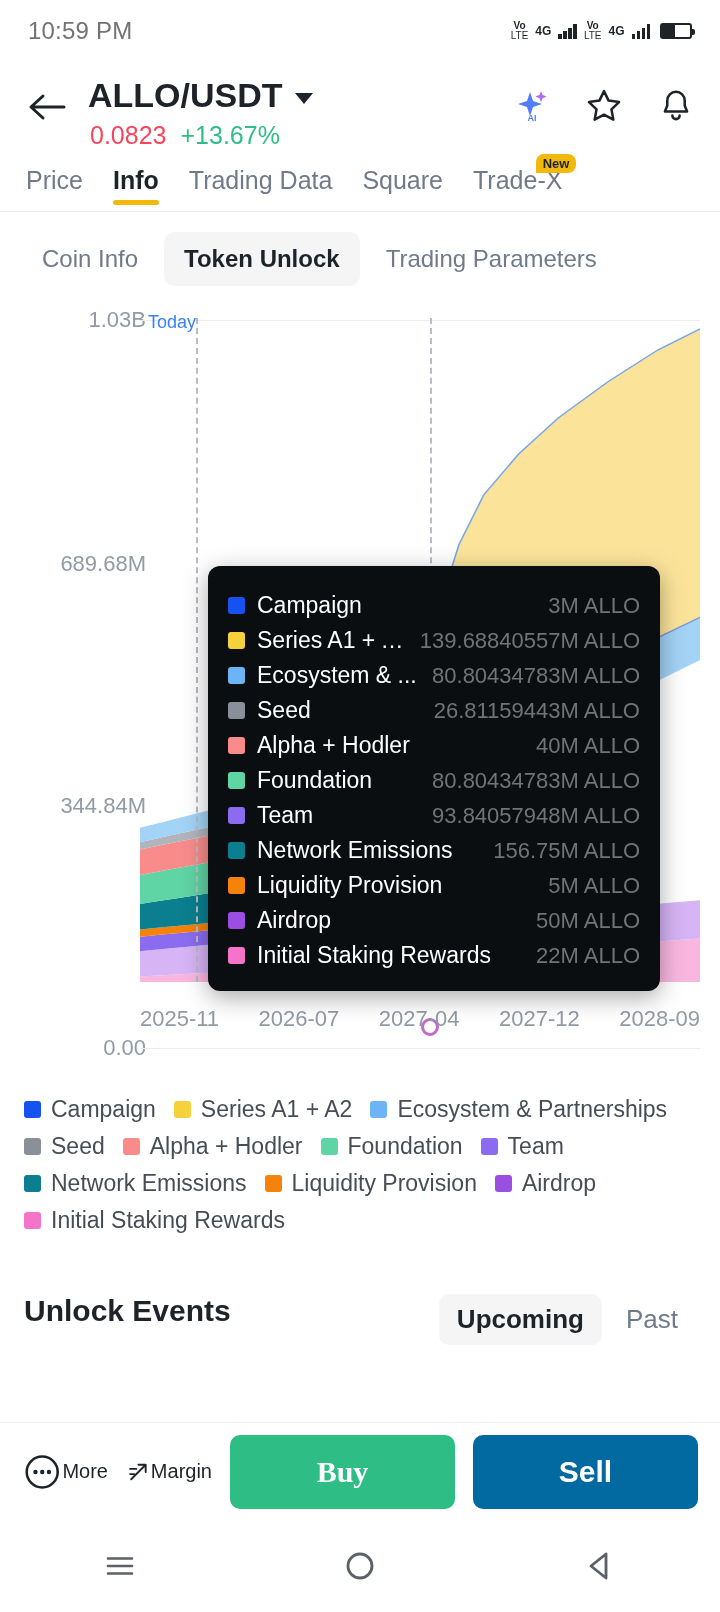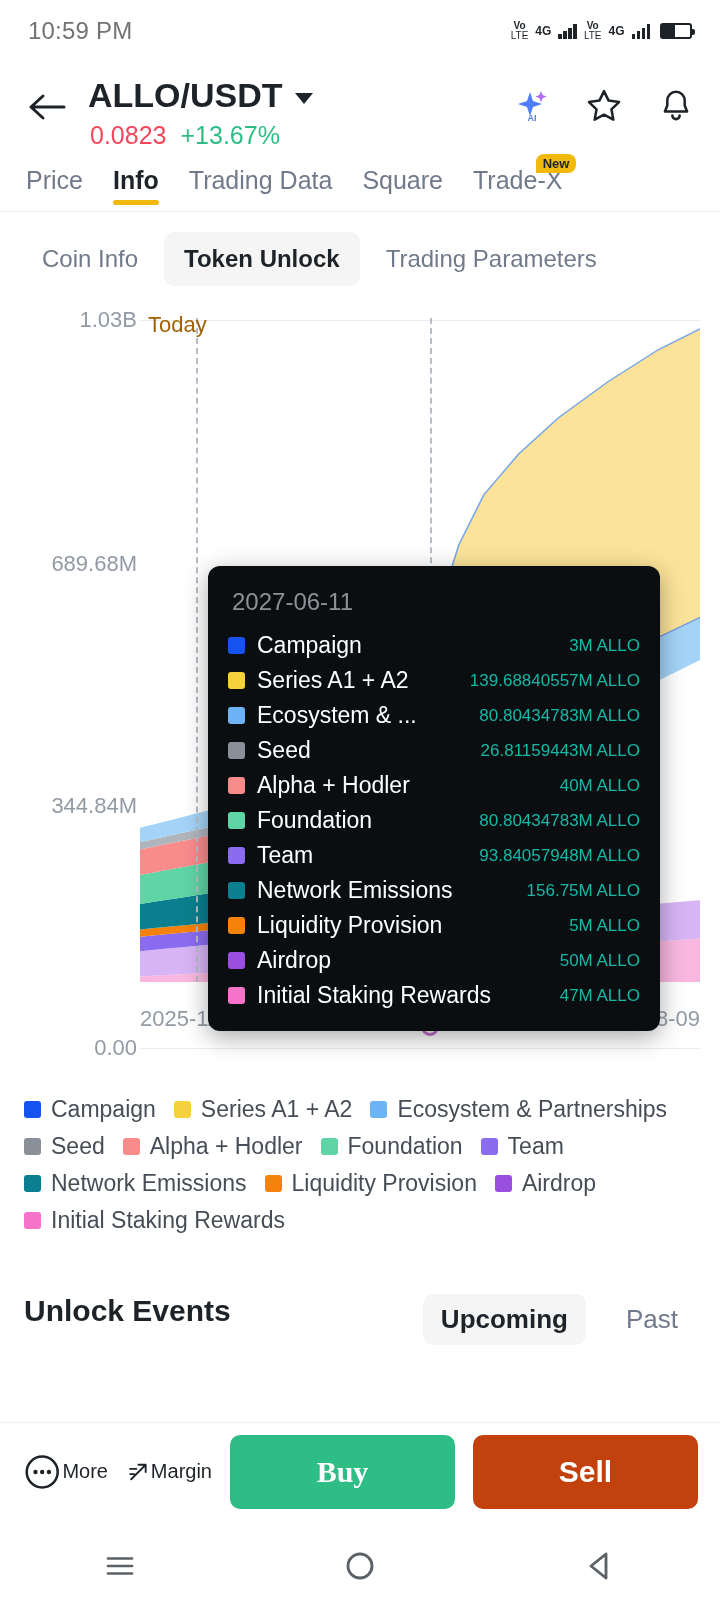--- a/index.html
+++ b/index.html
@@ -53,64 +53,64 @@
 
   
   .subtabs { display:flex; align-items:center; gap: 6px; padding: 20px 22px 14px 22px; }
   .subtab { font-size: 24px; color:#707a8a; padding: 13px 20px; border-radius: 10px; white-space:nowrap;}
   .subtab.active { background:#f5f5f5; color:#1e2329; font-weight:700; }
 
   
   .chart-wrap { position: relative; height: 790px; padding: 0 18px; }
   .chart-area { position:absolute; left: 140px; right: 20px; top: 18px; bottom: 108px; }
   .ylabels { position:absolute; left: 16px; top: 0; bottom: 108px; width: 130px; }
-  .ylabel { position:absolute; right:9px; font-size: 22px; color:#929aa5; transform: translateY(-50%); }
+  .ylabel { position:absolute; right:0; font-size: 22px; color:#929aa5; transform: translateY(-50%); }
   .gridline { position:absolute; left:0; right:0; height:1px; background:#eaecef; }
   .xaxis { position:absolute; left: 140px; right: 20px; bottom: 58px; display:flex; justify-content:space-between; }
   .xlabel { font-size: 22px; color:#929aa5; }
   .vline { position:absolute; top:0; bottom:0; width:0; border-left:2px dashed #b7bdc6; }
-  .today-label { position: absolute; font-size: 22px; color:#a16207; top: -4px; left: 8px; }
+  .today-label { position: absolute; font-size: 18px; color:#3b82f6; top: -4px; left: 8px; }
   .hover-dot { position:absolute; width:18px; height:18px; border-radius:50%; background:#fff; border:3px solid #c06cc9;}
 
   
   .tooltip {
     position:absolute; left: 208px; top: 566px; width: 452px;
     background:#0b0e11; border-radius: 12px; padding: 22px 20px 18px 20px; color:#fff;
     box-shadow: 0 6px 24px rgba(0,0,0,.35);
   }
   .tt-date { font-size: 24px; color:#8c9196; margin-bottom: 12px; padding-left: 4px;}
   .tt-row { display:flex; align-items:center; height: 35px; }
   .tt-dot { width: 17px; height:17px; border-radius:3px; flex:0 0 17px; margin-right: 12px;}
   .tt-name { font-size: 23px; color:#fff; white-space:nowrap; overflow:hidden; text-overflow:ellipsis; }
-  .tt-val { margin-left:auto; font-size: 17px; color:#14b8a6; white-space:nowrap; padding-left: 14px;}
+  .tt-val { margin-left:auto; font-size: 22px; color:#737373; white-space:nowrap; padding-left: 14px;}
 
   
   .legend { padding: 6px 24px 0 24px; display:flex; flex-wrap: wrap; align-items:center; gap: 10px 18px; }
   .lg { display:flex; align-items:center; gap: 10px; }
   .lg-dot { width: 17px; height:17px; border-radius:3px; }
   .lg-txt { font-size: 23px; color:#474d57; white-space:nowrap;}
 
   
   .unlock { padding: 60px 24px 0 24px; display:flex; align-items:flex-start; }
   .unlock-title { font-size: 30px; font-weight:700; color:#1e2329;}
-  .seg { margin-left:auto; display:flex; align-items:center; gap: 22px; }
+  .seg { margin-left:auto; display:flex; align-items:center; gap: 6px; }
   .seg-item { font-size: 26px; color:#707a8a; padding: 10px 18px; border-radius: 10px; }
   .seg-item.active { background:#f5f5f5; color:#1e2329; font-weight:600;}
 
   
   .bottombar {
     position:absolute; left:0; right:0; bottom: 92px; height: 98px; background:#fff;
     border-top: 1px solid #f0f1f2; display:flex; align-items:center; padding: 0 22px; gap: 18px;
   }
   .bb-item { width: 86px; display:flex; flex-direction:row; align-items:center; }
   .bb-label { font-size: 20px; color:#1e2329; }
   .btn { flex: 1; height: 74px; border-radius: 10px; display:flex; align-items:center; justify-content:center;
          font-size: 30px; font-weight:700; color:#fff; }
   .btn.buy { background:#2ebd85;font-family:Liberation Serif, serif; }
-  .btn.sell { background:#c2410c; }
+  .btn.sell { background:#0369a1; }
 
   
   .navbar { position:absolute; left:0; right:0; bottom:0; height: 92px; background:#fff;
             display:flex; align-items:center; justify-content: space-around; }
   .nav-ico { width: 60px; height: 60px; display:flex; align-items:center; justify-content:center; color:#5b6167;}
 </style>
 </head>
 <body>
 
 <div class="screen">
@@ -248,21 +248,20 @@
     <div class="xaxis">
       <div class="xlabel">2025-11</div>
       <div class="xlabel">2026-07</div>
       <div class="xlabel">2027-04</div>
       <div class="xlabel">2027-12</div>
       <div class="xlabel">2028-09</div>
     </div>
   </div>
 
   <div class="tooltip">
-    <div class="tt-date">2027-06-11</div>
 
     <div class="tt-row">
       <span class="tt-dot" style="background:#1652f0"></span>
       <span class="tt-name">Campaign</span>
       <span class="tt-val">3M ALLO</span>
     </div>
     <div class="tt-row">
       <span class="tt-dot" style="background:#f5d13b"></span>
       <span class="tt-name">Series A1 + A2</span>
       <span class="tt-val">139.68840557M ALLO</span>
@@ -303,21 +302,21 @@
       <span class="tt-val">5M ALLO</span>
     </div>
     <div class="tt-row">
       <span class="tt-dot" style="background:#9b4fe0"></span>
       <span class="tt-name">Airdrop</span>
       <span class="tt-val">50M ALLO</span>
     </div>
     <div class="tt-row">
       <span class="tt-dot" style="background:#f573c8"></span>
       <span class="tt-name">Initial Staking Rewards</span>
-      <span class="tt-val">47M ALLO</span>
+      <span class="tt-val">22M ALLO</span>
     </div>
   </div>
 
   <div class="legend">
     <div class="lg">
       <span class="lg-dot" style="background:#1652f0"></span>
       <span class="lg-txt">Campaign</span>
     </div>
     <div class="lg">
       <span class="lg-dot" style="background:#f5d13b"></span>

